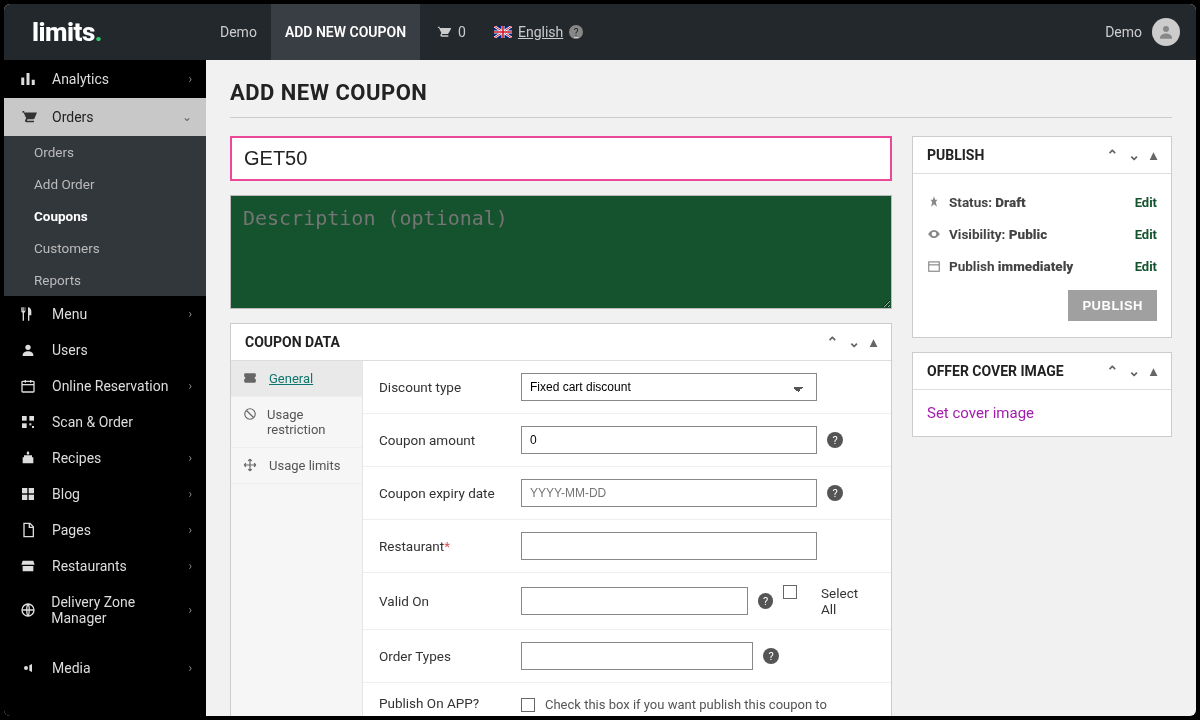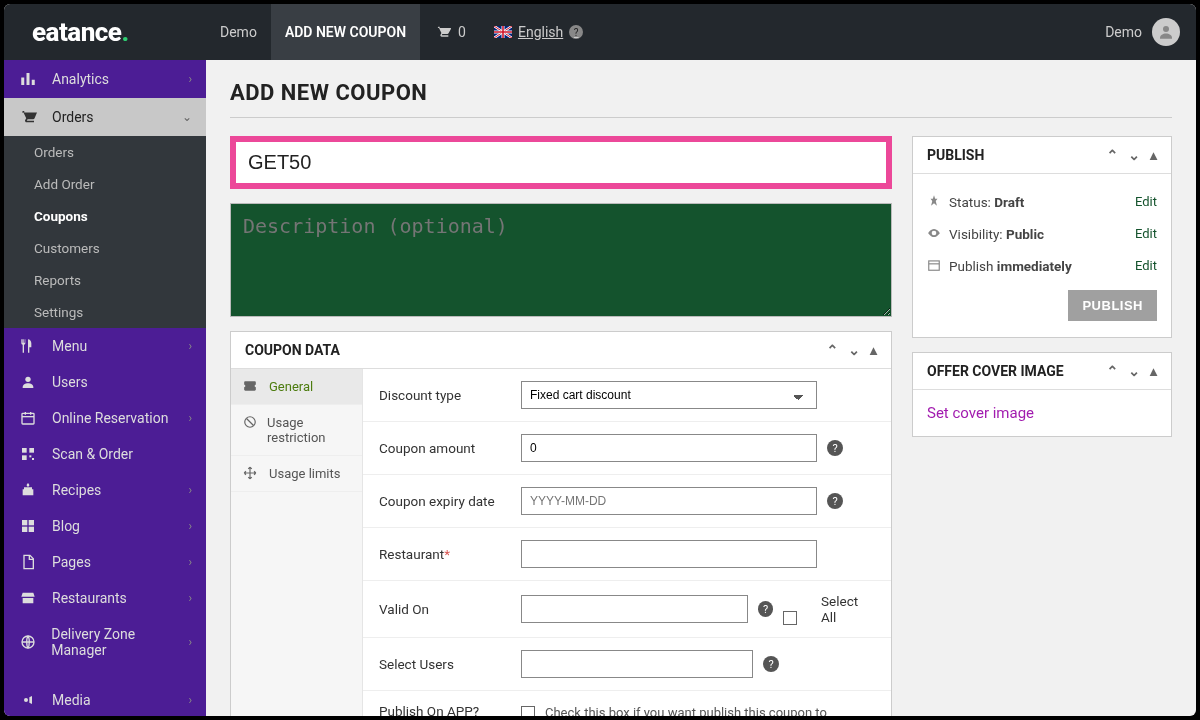--- a/index.html
+++ b/index.html
@@ -12,82 +12,82 @@
 .topnav { display: flex; align-items: center; height: 100%; }
 .topnav-item { padding: 0 14px; height: 100%; display: flex; align-items: center; font-size: 14px; color: #ccc; cursor: pointer; }
 .topnav-item.active { background: #393e44; color: #fff; font-weight: 600; }
 .cart { display: flex; align-items: center; gap: 6px; padding: 0 14px; color: #ccc; font-size: 14px; }
 .lang { display: flex; align-items: center; gap: 6px; padding: 0 14px; color: #ccc; font-size: 14px; text-decoration: underline; }
 .spacer { flex: 1; }
 .userbox { display: flex; align-items: center; gap: 10px; padding-right: 16px; color: #ccc; font-size: 14px; }
 .avatar { width: 28px; height: 28px; border-radius: 50%; background: #ccc; display: flex; align-items: center; justify-content: center; }
 
 .body { display: flex; height: calc(100% - 56px); }
-.sidebar { width: 202px; background: #4c1d95; color: #eee; overflow-y: auto; font-size: 14px; }
+.sidebar { width: 202px; background: #000000; color: #eee; overflow-y: auto; font-size: 14px; }
 .side-item { display: flex; align-items: center; padding: 10px 14px; cursor: pointer; color: #ddd; position: relative; }
 .side-item .icon { width: 20px; margin-right: 14px; display: flex; justify-content: center; font-size: 16px; }
 .side-item .chev { margin-left: auto; font-size: 12px; color: #888; }
 .side-item.active { background: #c8c8c8; color: #222; }
 .side-item.active .chev { color: #666; }
 .sub { background: #32373c; }
 .sub-item { padding: 8px 14px 8px 30px; cursor: pointer; color: #bbb; font-size: 13.5px; }
 .sub-item.current { color: #fff; font-weight: 700; }
 .side-gap { height: 14px; }
 
 .main { flex: 1; padding: 20px 24px 0 24px; overflow-y: auto; color: #222; }
 .page-title { font-size: 22px; font-weight: 700; color: #222; letter-spacing: 0.5px; padding-bottom: 12px; border-bottom: 1px solid #ccc; margin-bottom: 18px; }
 
 .cols { display: flex; gap: 20px; align-items: flex-start; }
 .left { flex: 1; display: flex; flex-direction: column; gap: 14px; }
 .right { width: 260px; display: flex; flex-direction: column; gap: 14px; }
 
-.biginput { width: 100%; padding: 9px 12px; font-size: 20px; border: 6px solid #ec4899; background: #fff; color: #222; font-weight: 400; }
+.biginput { width: 100%; padding: 9px 12px; font-size: 20px; border: 2px solid #ec4899; background: #fff; color: #222; font-weight: 400; }
 .desc { width: 100%; height: 114px; padding: 10px 12px; border: 1px solid #bbb; background: #14532d; color: #999; font-size: 20px; resize: vertical; }
 
 .panel { background: #fff; border: 1px solid #ccc; }
 .panel-head { padding: 10px 14px; font-weight: 700; font-size: 14px; display: flex; align-items: center; border-bottom: 1px solid #ddd; }
 .panel-head .ctrls { margin-left: auto; display: flex; gap: 10px; color: #666; }
 .ctrls span { cursor: pointer; font-size: 14px; }
 
 .coupon-body { display: flex; }
 .ctabs { width: 132px; background: #f6f6f6; border-right: 1px solid #e5e5e5; }
 .ctab { display: flex; align-items: flex-start; gap: 10px; padding: 10px 12px; font-size: 13px; color: #555; cursor: pointer; border-bottom: 1px solid #eee; }
-.ctab.active { background: #e9e9e9; color: #4d7c0f; }
+.ctab.active { background: #e9e9e9; color: #0f766e; text-decoration: underline; }
 .ctab .ticon { width: 16px; color: #777; }
 
 .fields { flex: 1; }
 .frow { display: flex; align-items: center; padding: 12px 16px; border-bottom: 1px solid #eee; font-size: 13.5px; color: #333; gap: 14px; }
 .frow:last-child { border-bottom: none; }
 .flabel { width: 128px; }
 .flabel .req { color: #d9534f; }
 .fctrl { flex: 1; display: flex; align-items: center; gap: 10px; }
 .fctrl input[type=text], .fctrl select { width: 296px; border: 1px solid #888; padding: 6px 8px; font-size: 12px; background: #fff; }
 .fctrl select { appearance: none; background-image: linear-gradient(45deg, transparent 50%, #555 50%), linear-gradient(135deg, #555 50%, transparent 50%); background-position: calc(100% - 18px) 13px, calc(100% - 13px) 13px; background-size: 5px 5px; background-repeat: no-repeat; padding-right: 28px; }
 .fctrl input.short { width: 232px; }
 .help { width: 16px; height: 16px; border-radius: 50%; background: #555; color: #fff; font-size: 11px; display: flex; align-items: center; justify-content: center; cursor: help; }
 .checkbox { width: 14px; height: 14px; border: 1px solid #666; display: inline-block; }
-.chkrow { display: flex; align-items: flex-end; gap: 24px; }
+.chkrow { display: flex; align-items: flex-start; gap: 24px; }
 .hint { font-size: 13px; color: #555; line-height: 1.6; }
 
 .publish-body { padding: 12px 14px; font-size: 13.5px; color: #444; }
-.prow { display: flex; align-items: flex-start; padding: 8px 0; }
+.prow { display: flex; align-items: center; padding: 8px 0; font-weight: bold; }
 .picon { width: 22px; color: #888; }
 .pedit { margin-left: auto; color: #14532d; cursor: pointer; font-size: 13px; }
 .publish-btn { margin: 8px 0 4px auto; display: block; background: #a0a0a0; color: #fff; border: none; padding: 8px 14px; font-weight: 600; font-size: 13px; letter-spacing: 0.5px; cursor: pointer; }
 .cover-body { padding: 14px; font-size: 15px; color: #a21caf; }
 
 svg { display: block; }
 </style>
 </head>
 <body>
 <div class="frame">
 
 <div class="topbar">
   <div class="logo">
-    <span>eatance</span>
+    <span>limits</span>
         <span class="dot">.</span>
   </div>
   <div class="topnav">
     <div class="topnav-item">Demo</div>
     <div class="topnav-item active">ADD NEW COUPON</div>
     <div class="cart">
       <span>
         <svg width="18" height="16" viewBox="0 0 24 24" fill="#ccc">
               <path d="M7 4h-2l-1 2h2l3.6 7.59-1.35 2.44C8.11 16.37 8 16.68 8 17c0 1.1.9 2 2 2h10v-2H10.42c-.14 0-.25-.11-.25-.25l.03-.12L11.1 15h7.45c.75 0 1.41-.41 1.75-1.03l3.58-6.49A1 1 0 0 0 23 6H7z"></path>
             </svg>
@@ -142,21 +142,20 @@
           </span>
     <span>Orders</span>
     <span class="chev">⌄</span>
   </div>
   <div class="sub">
     <div class="sub-item">Orders</div>
     <div class="sub-item">Add Order</div>
     <div class="sub-item current">Coupons</div>
     <div class="sub-item">Customers</div>
     <div class="sub-item">Reports</div>
-    <div class="sub-item">Settings</div>
   </div>
   <div class="side-item">
     <span class="icon">
             <svg width="16" height="16" viewBox="0 0 24 24" fill="#ddd">
               <path d="M8 2v6c0 1.1-.9 2-2 2v12h-2V10c-1.1 0-2-.9-2-2V2h2v5h1V2h1v5h1V2h1zm4 0v20h2V14h3V8c0-3.3-2.2-6-5-6z"></path>
             </svg>
           </span>
     <span>Menu</span>
     <span class="chev">›</span>
   </div>
@@ -334,21 +333,21 @@
               <div class="fctrl">
                 <input type="text" class="short" style="">
                 <span class="help">?</span>
                 <div class="chkrow">
                   <span class="checkbox"></span>
                   <span>Select All</span>
                 </div>
               </div>
             </div>
             <div class="frow">
-              <div class="flabel">Select Users</div>
+              <div class="flabel">Order Types</div>
               <div class="fctrl">
                 <input type="text" class="short" style="">
                 <span class="help">?</span>
               </div>
             </div>
             <div class="frow" style="align-items:flex-start;">
               <div class="flabel">Publish On APP?</div>
               <div class="fctrl" style="align-items:flex-start;">
                 <span class="checkbox" style="margin-top:3px;"></span>
                 <span class="hint" style="max-width:320px;">Check this box if you want publish this coupon to Eatance Coupon APP.</span>

